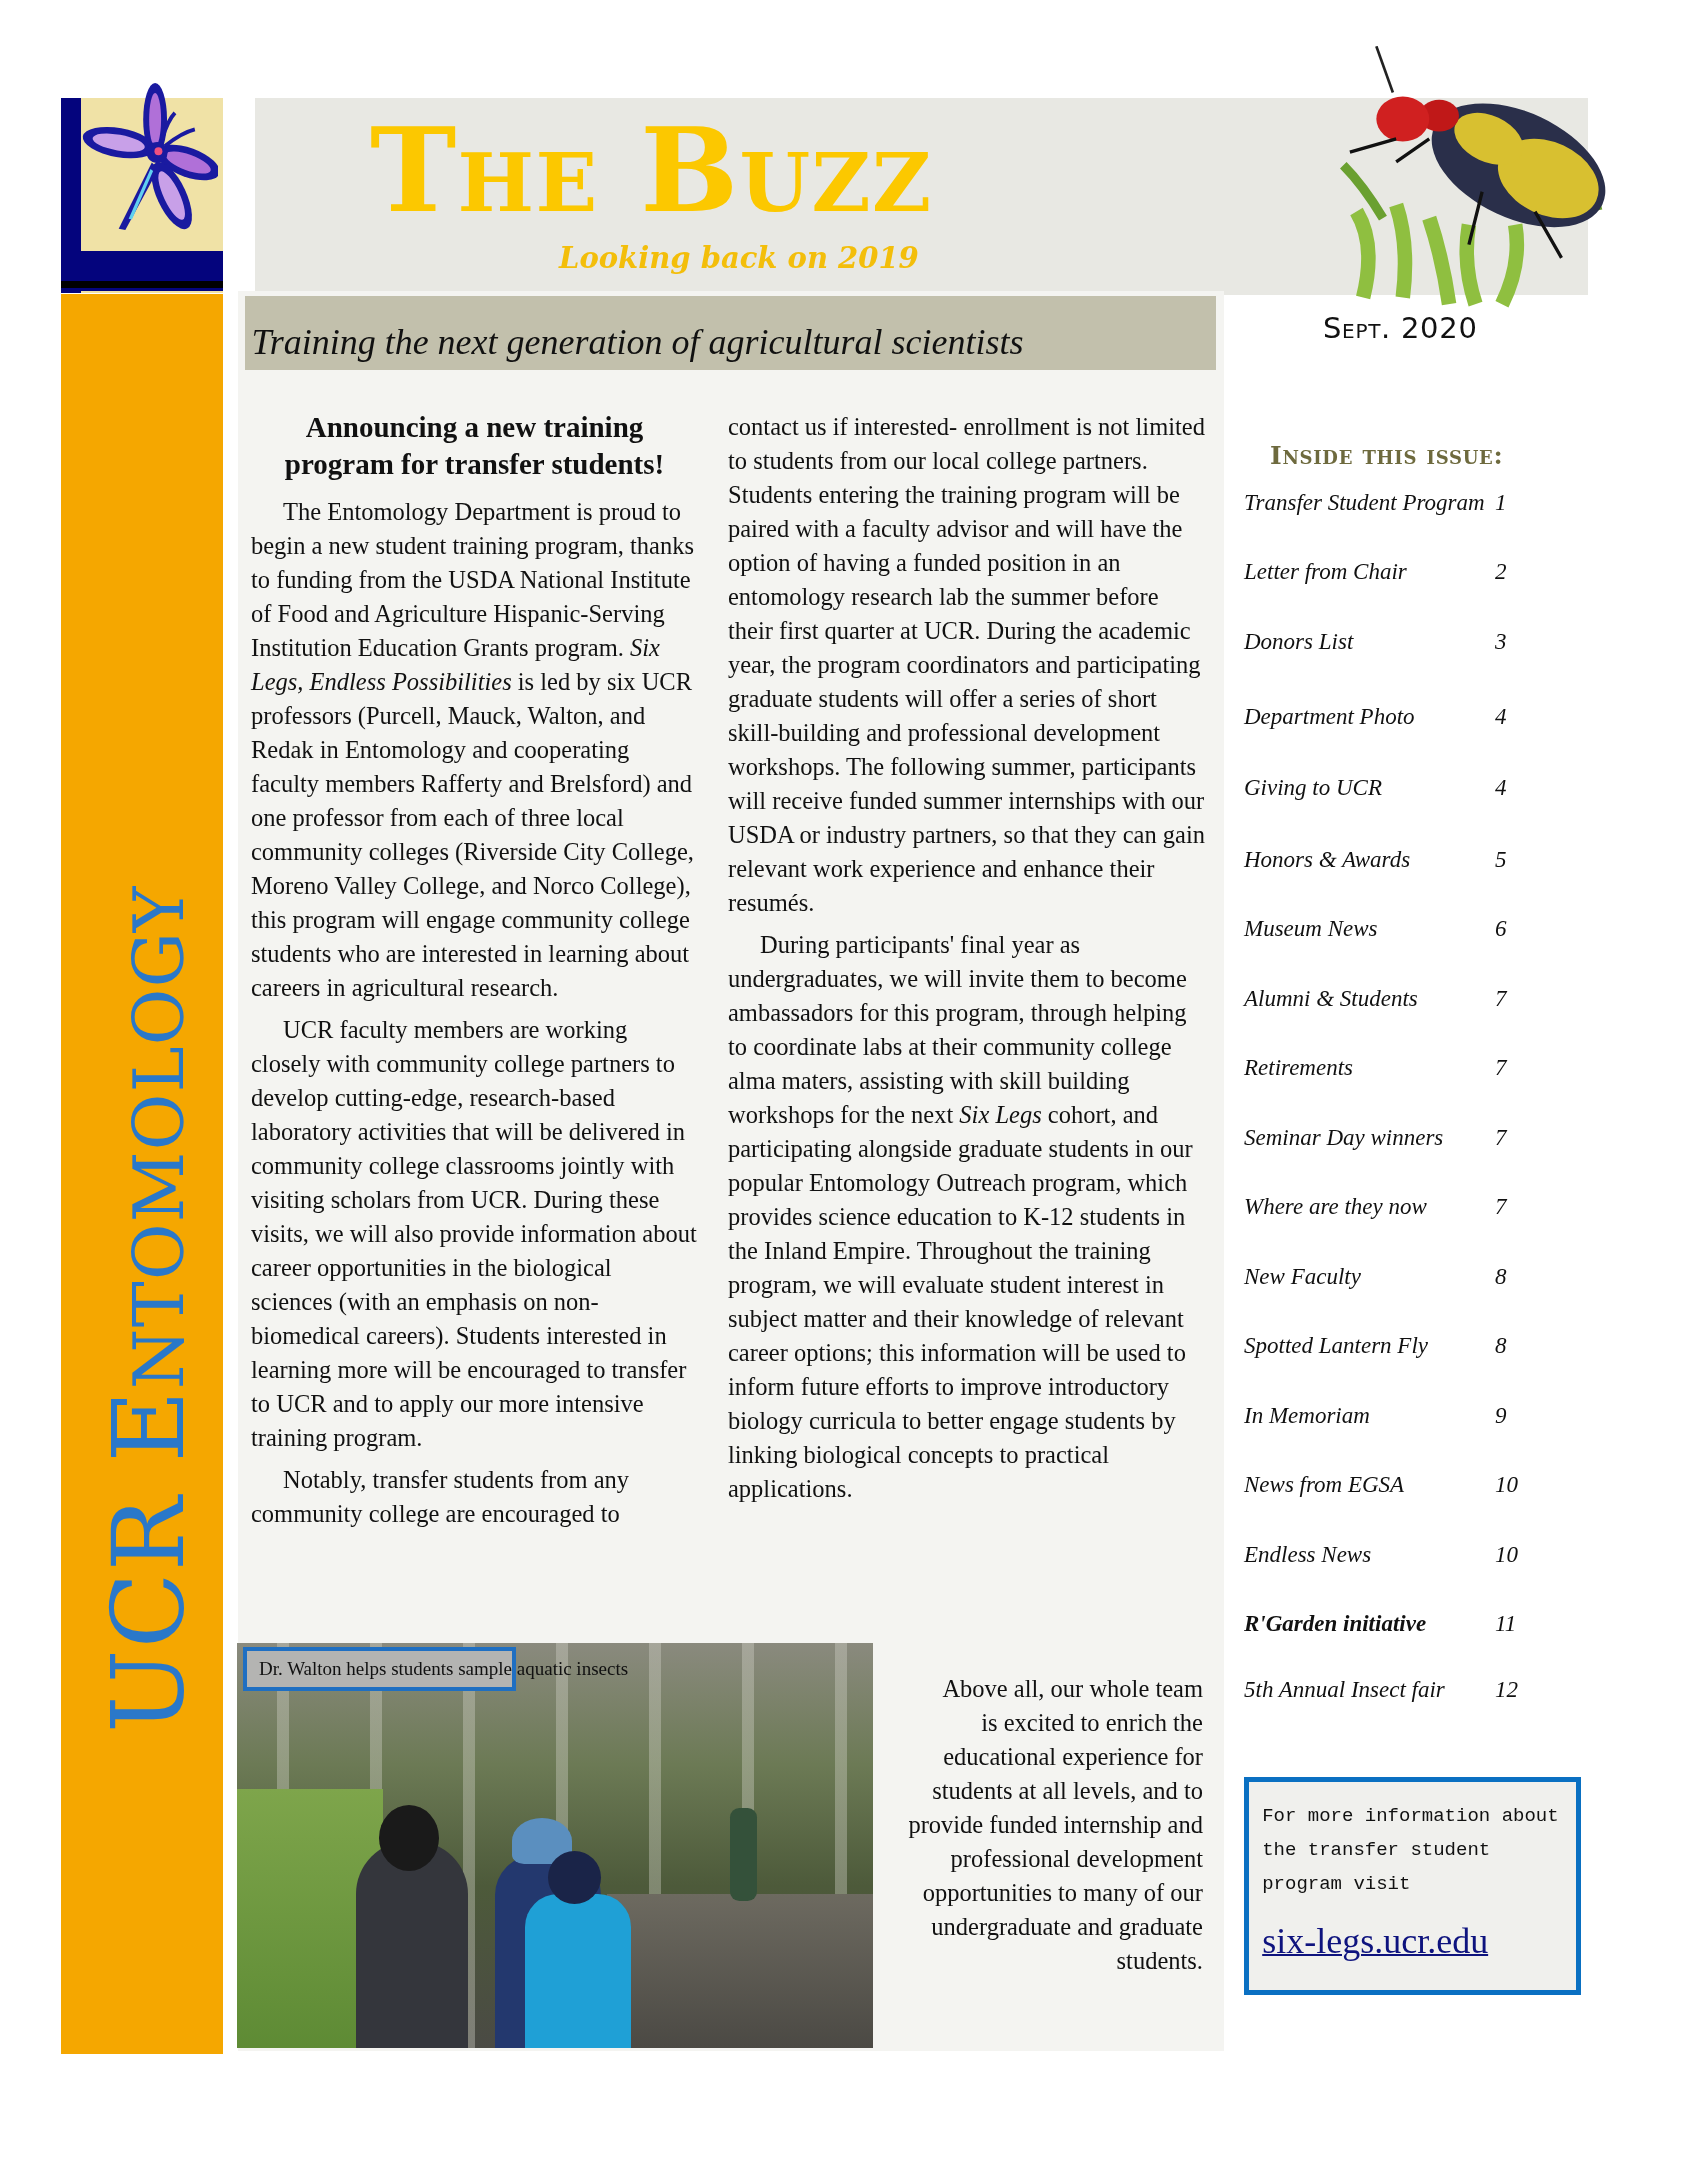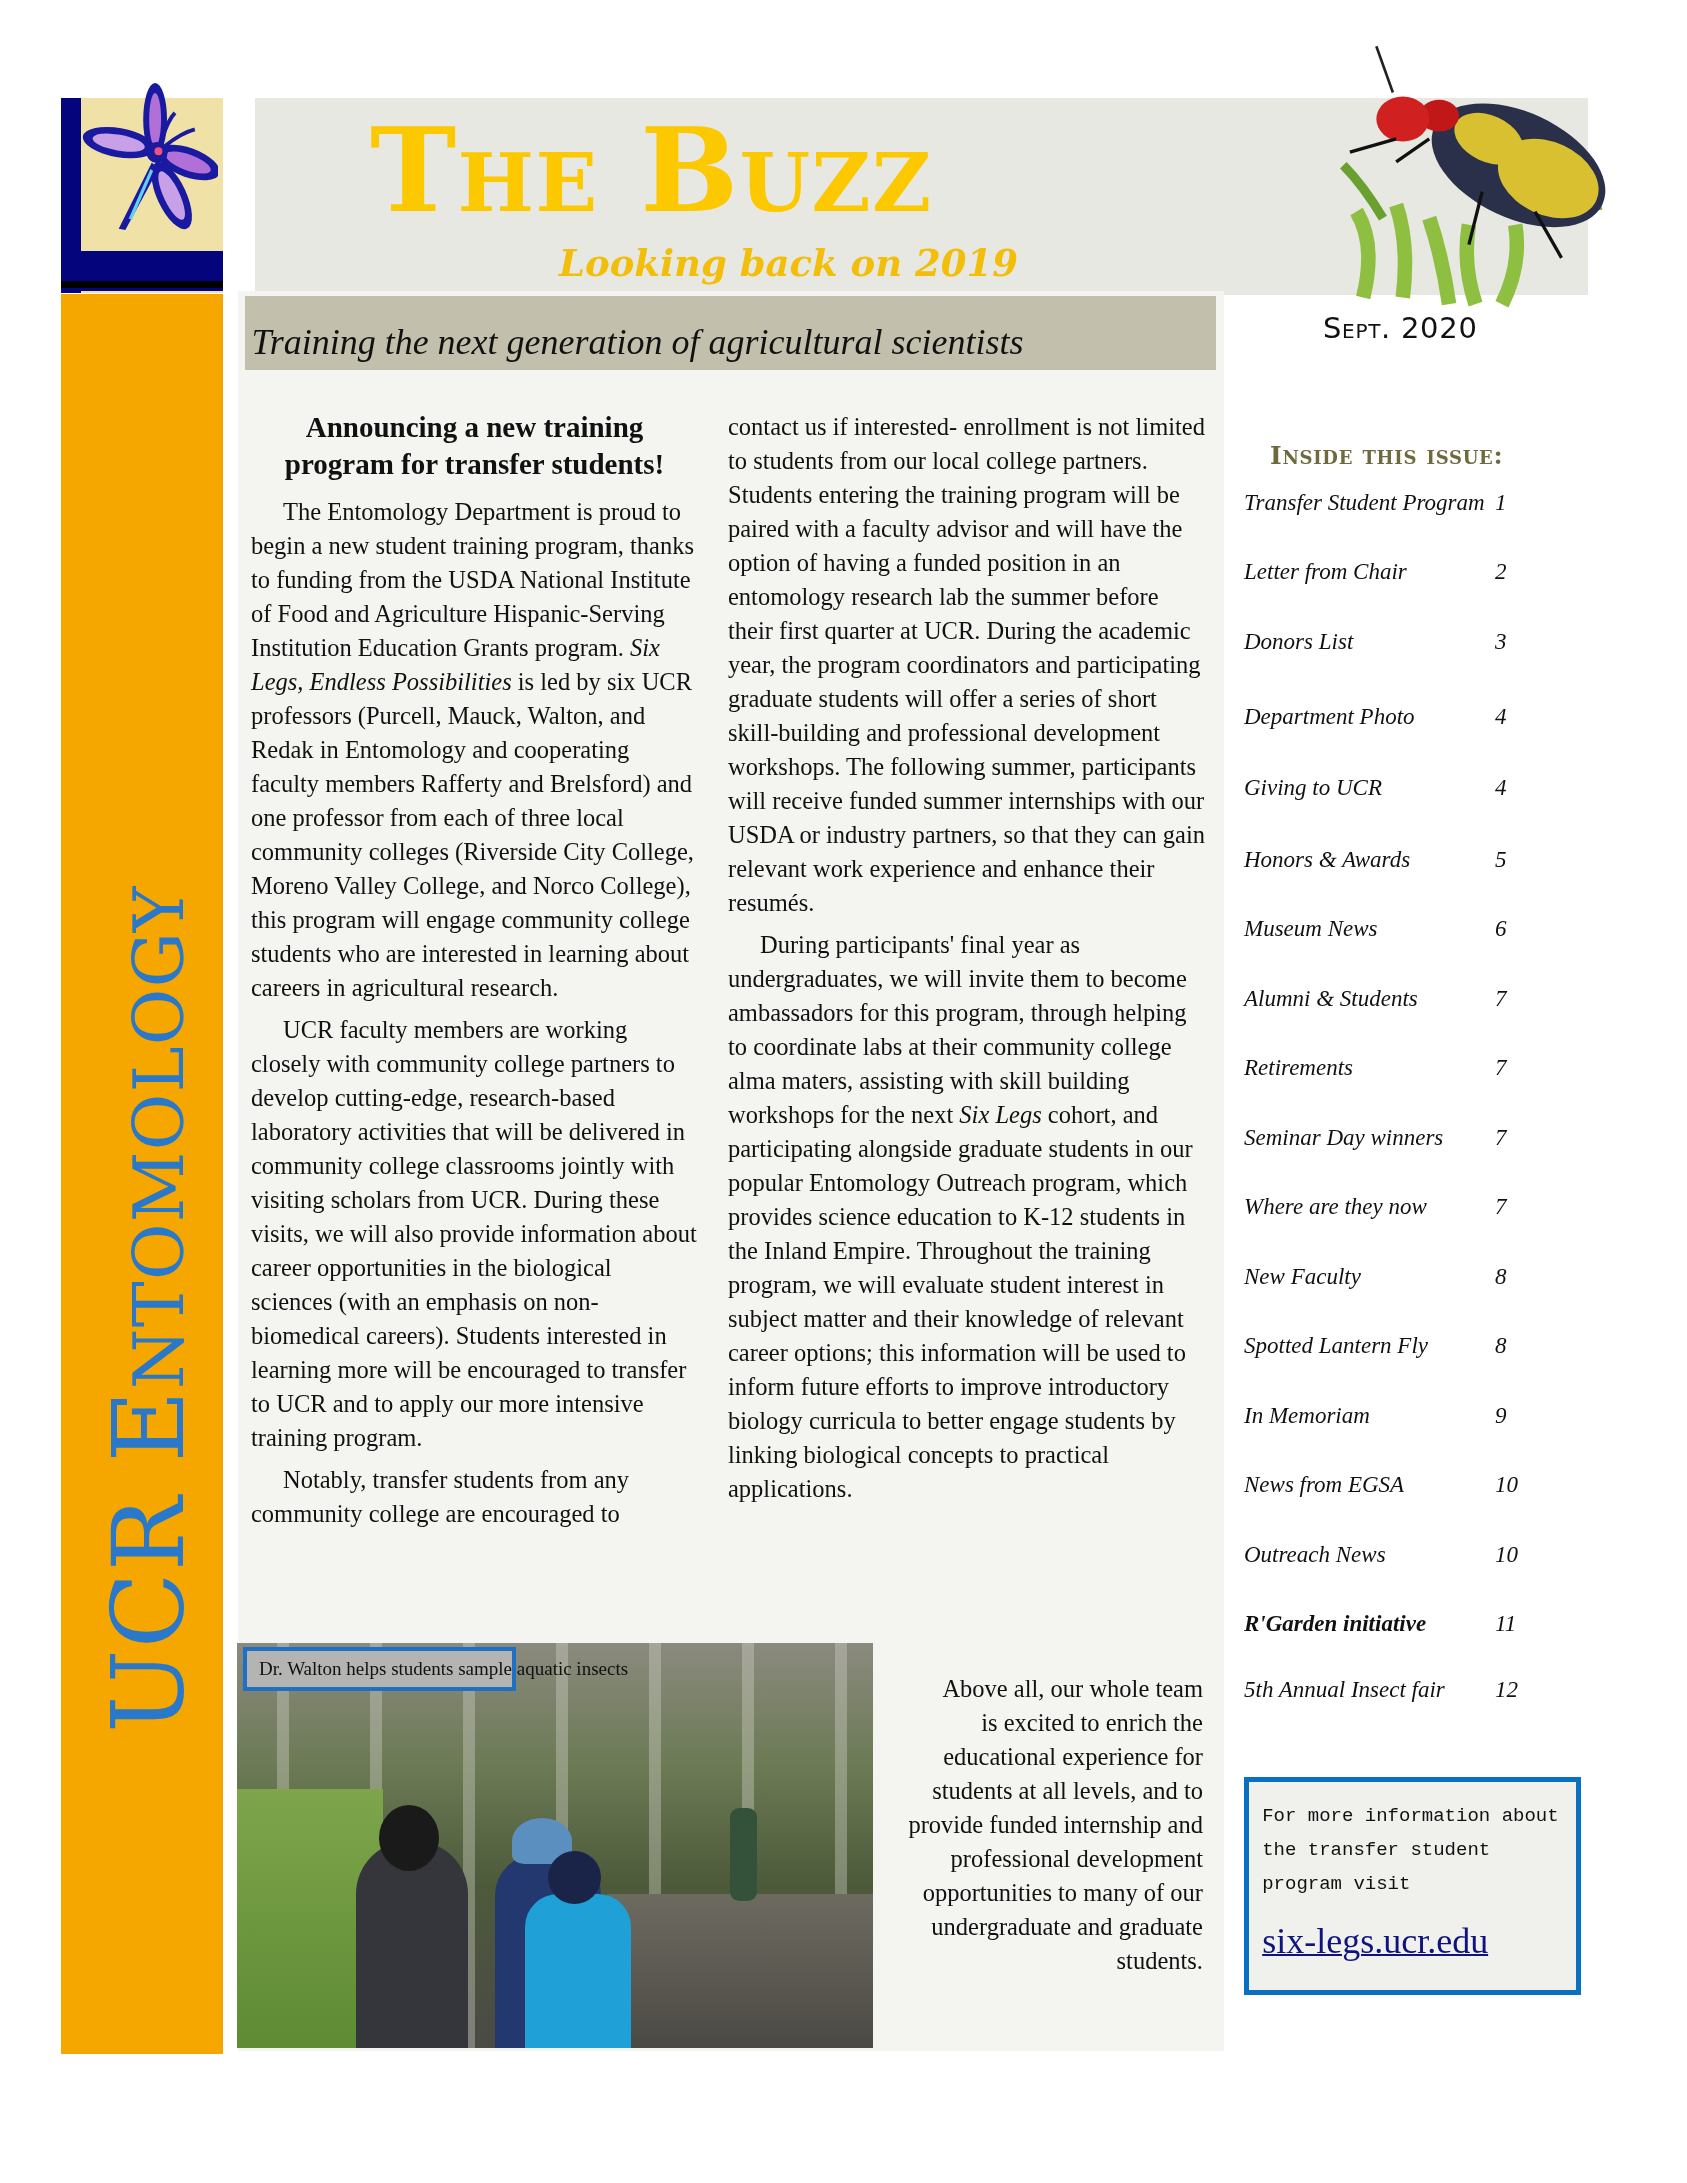--- a/index.html
+++ b/index.html
@@ -6,21 +6,21 @@
   body { width: 1687px; height: 2183px; position: relative; overflow: hidden; font-family: "Liberation Serif", serif; color: #111; }
 
   
   .header-band { position: absolute; left: 255px; top: 98px; width: 1333px; height: 197px; background: #e8e8e3; }
   .logo-box { position: absolute; left: 61px; top: 98px; width: 162px; height: 195px; background: #f0e2a6; border-left: 20px solid #04047d; box-sizing: border-box; }
   .logo-navy { position: absolute; left: 61px; top: 251px; width: 162px; height: 40px; background: #04047d; }
   .logo-black { position: absolute; left: 61px; top: 281px; width: 162px; height: 6.6px; background: #000; }
   .dragonfly { position: absolute; left: 79px; top: 83px; width: 139px; height: 159px; }
 
   .title { position: absolute; left: 370px; top: 112px; font-family: "DejaVu Serif", serif; font-weight: bold; font-size: 116px; color: #fcc800; letter-spacing: 1.3px; line-height: 1; font-variant: small-caps; }
-  .subtitle { position: absolute; left: 559px; top: 241px; font-family: "DejaVu Serif", serif; font-style: italic; font-weight: bold; font-size: 37px; color: #f3be0a; }
+  .subtitle { position: absolute; left: 559px; top: 241px; font-family: "DejaVu Serif", serif; font-style: italic; font-weight: bold; font-size: 29px; color: #f3be0a; }
 
   .beetle { position: absolute; left: 1297px; top: 46px; width: 324px; height: 265px; }
 
   
   .side-bar { position: absolute; left: 61px; top: 294px; width: 162px; height: 1760px; background: #f5a700; }
   .side-text { position: absolute; left: 99px; top: 1733px; transform-origin: 0 0; transform: rotate(-90deg); font-family: "DejaVu Serif", serif; font-size: 99px; color: #2a78c9; white-space: nowrap; font-variant: small-caps; letter-spacing: 1.3px; line-height: 1; }
 
   
   .tagline { position: absolute; left: 245px; top: 296px; width: 971px; height: 74px; background: #c2c0ac; box-sizing: border-box; padding: 25px 0 0 6.6px; font-family: "Liberation Serif", serif; font-style: italic; font-size: 36px; color: #111; transform-origin: left; }
   .main-bg { position: absolute; left: 238px; top: 291px; width: 986px; height: 1760px; background: #f4f4f1; }
@@ -195,21 +195,21 @@
     </div>
   <div class="toc-item" style="top:1403px">
       <span class="lbl">In Memoriam</span>
       <span class="num">9</span>
     </div>
   <div class="toc-item" style="top:1472px">
       <span class="lbl">News from EGSA</span>
       <span class="num">10</span>
     </div>
   <div class="toc-item" style="top:1542px">
-      <span class="lbl">Outreach News</span>
+      <span class="lbl">Endless News</span>
       <span class="num">10</span>
     </div>
   <div class="toc-item bold" style="top:1611px">
       <span class="lbl">R'Garden initiative</span>
       <span class="num">11</span>
     </div>
   <div class="toc-item" style="top:1677px">
       <span class="lbl">5th Annual Insect fair</span>
       <span class="num">12</span>
     </div>

